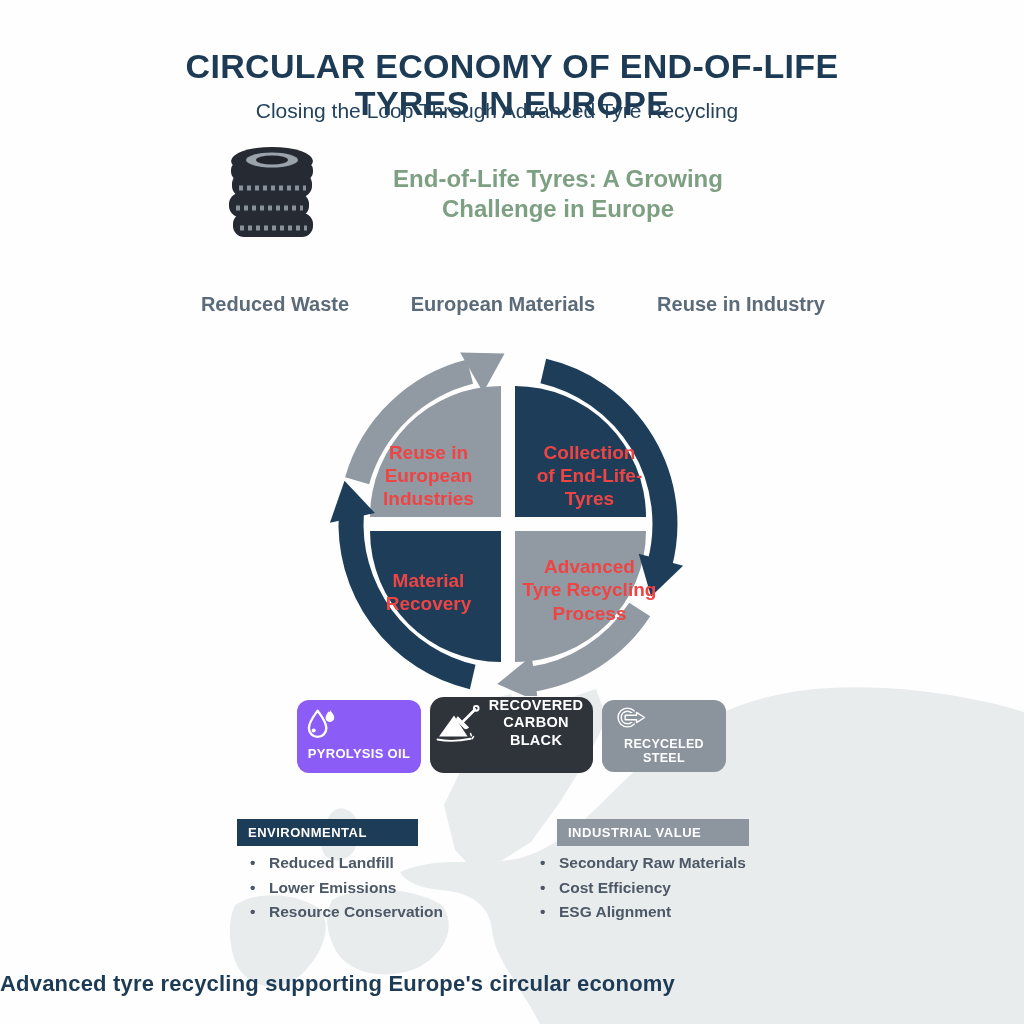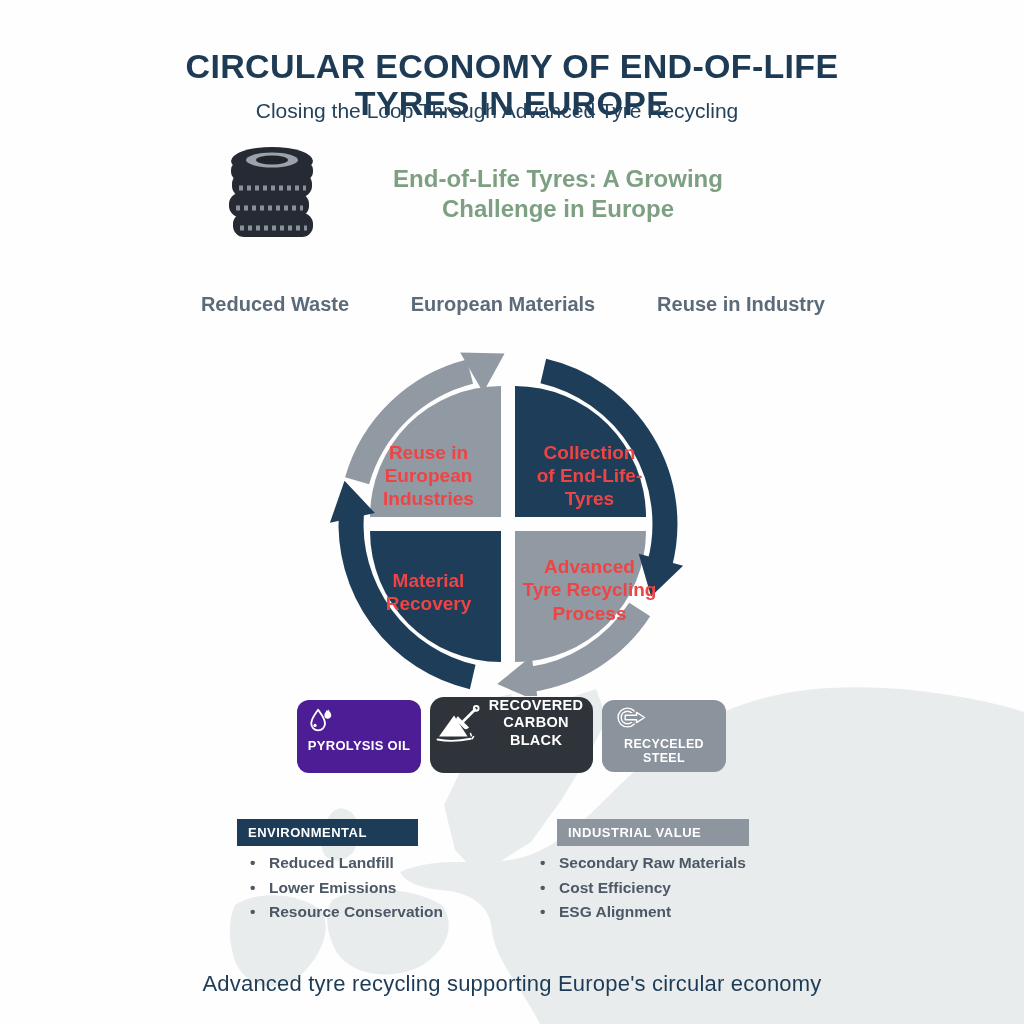--- a/index.html
+++ b/index.html
@@ -46,43 +46,43 @@
   .q0{left:20px;top:80px;width:157px;height:95px;}
   .q1{left:181px;top:80px;width:157px;height:95px;}
   .q2{left:20px;top:198px;width:157px;height:92px;}
   .q3{left:181px;top:188px;width:157px;height:108px;}
 
   .badge{
     display:flex;justify-content:center;
     color:#ffffff;font-weight:bold;box-sizing:border-box;
   }
   .badge .blabel{letter-spacing:.3px;text-align:center;}
-  .badge-oil{left:297px;top:700px;width:124px;height:73px;background:#4c1d95;
-    border-radius:12px;flex-direction:column;padding:6px 4px 20px;}
+  .badge-oil{left:297px;top:700px;width:124px;height:73px;background:#8b5cf6;
+    border-radius:12px;flex-direction:column;padding:6px 4px 12px;}
   .badge-oil .blabel{font-size:13px;margin-top:2px;}
   .badge-cb{left:430px;top:697px;width:163px;height:76px;background:#2f343a;
     border-radius:14px;flex-direction:row;gap:4px;padding:0 6px;}
   .badge-cb .blabel{font-size:14.5px;line-height:1.2;white-space:pre-line;}
   .badge-steel{left:602px;top:700px;width:124px;height:72px;background:#8b939c;
     border-radius:12px;flex-direction:column;padding:5px 2px 7px;}
   .badge-steel .blabel{font-size:12.5px;margin-top:7px;}
 
   .sec-bar{height:27px;line-height:27px;color:#ffffff;font-size:13px;
     font-weight:bold;letter-spacing:.5px;padding-left:11px;box-sizing:border-box;}
   .env-bar{left:237px;top:819px;width:181px;background:#1d3c57;}
   .ind-bar{left:557px;top:819px;width:192px;background:#8d959e;}
   .sec-list{margin:0;padding:0;list-style:none;font-size:15.5px;font-weight:600;
     color:#4d5866;line-height:1.2;}
   .sec-list li{position:relative;padding-left:21px;margin-bottom:6px;}
   .sec-list li::before{content:"\2022";position:absolute;left:2px;top:0;}
   .env-list{left:248px;top:854px;width:260px;}
   .ind-list{left:538px;top:854px;width:260px;}
 
-  .footer{left:0;top:971px;width:1024px;text-align:center;font-size:22px;
-    font-weight:normal;color:#1d3b55;letter-spacing:.2px;}
+  .footer{left:0;top:971px;width:1024px;text-align:left;font-size:22px;
+    font-weight:bold;color:#1d3b55;letter-spacing:.2px;}
 </style>
 </head>
 <body>
 
 <div class="canvas">
 
   <svg class="map-bg" viewBox="0 0 1024 1024">
     <g fill="#e9eced">
       <path d="M455,850 L444,805 462,768 454,736 479,701 511,694 521,719 506,749 521,760 541,744 560,701 596,689 607,719 586,760 560,802 531,842 501,861 470,866 Z"></path>
       <path d="M330,815 q-16,21 -5,41 q16,11 29,-5 q11,-26 -3,-39 q-13,-9 -21,3 Z"></path>

